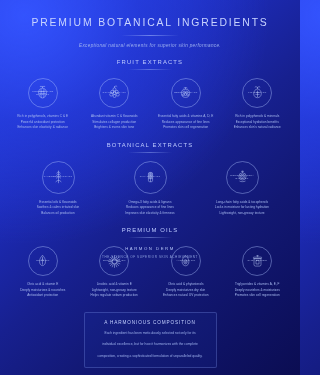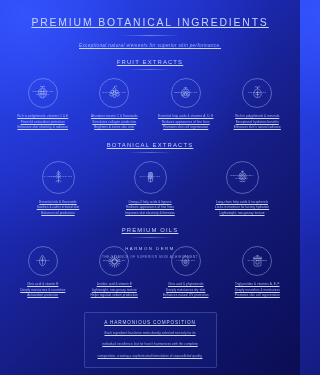--- a/index.html
+++ b/index.html
@@ -12,21 +12,21 @@
   body {
     font-family:"Liberation Sans", sans-serif;
     background:
       radial-gradient(ellipse 120% 90% at 8% 4%, rgba(52,84,255,0.95) 0%, rgba(40,64,230,0.55) 32%, rgba(24,34,170,0.0) 68%),
       linear-gradient(138deg, #2b45ea 0%, #2238d4 16%, #1c2ab4 34%, #17208f 52%, #121873 70%, #0e1263 85%, #0b0d52 100%);
     color:#ced8ff;
     position:relative;
     -webkit-font-smoothing:antialiased;
   }
 
-  .page { position:relative; width:300px; height:270px;text-decoration:underline; }
+  .page { position:relative; width:300px; height:270px; }
 
   
   .header { padding-top:17px; text-align:center; }
   .main-title {
     font-size:10.4px;
     letter-spacing:1.85px;
     font-weight:400;
     color:#c9d4ff;
     text-transform:uppercase;
     white-space:nowrap;

